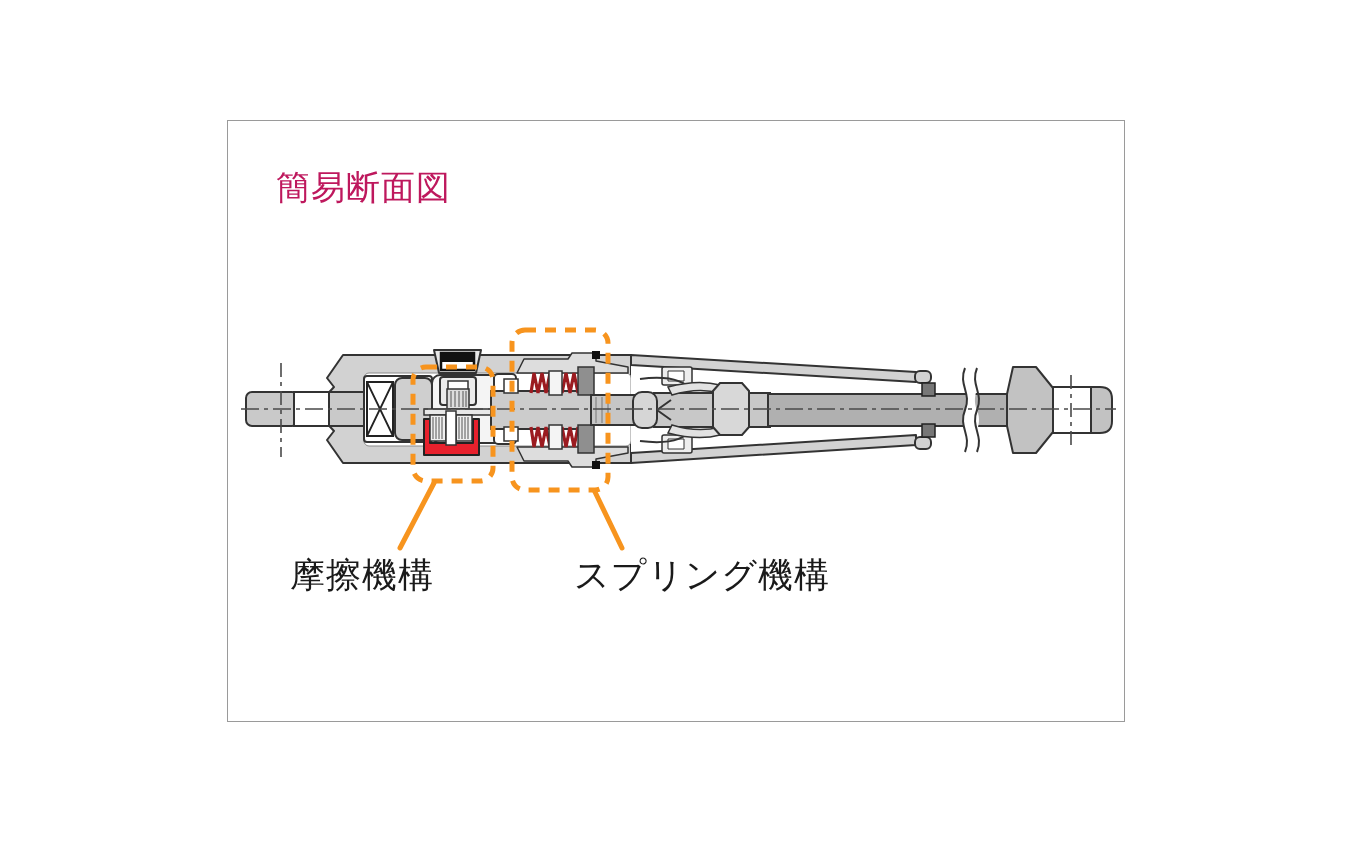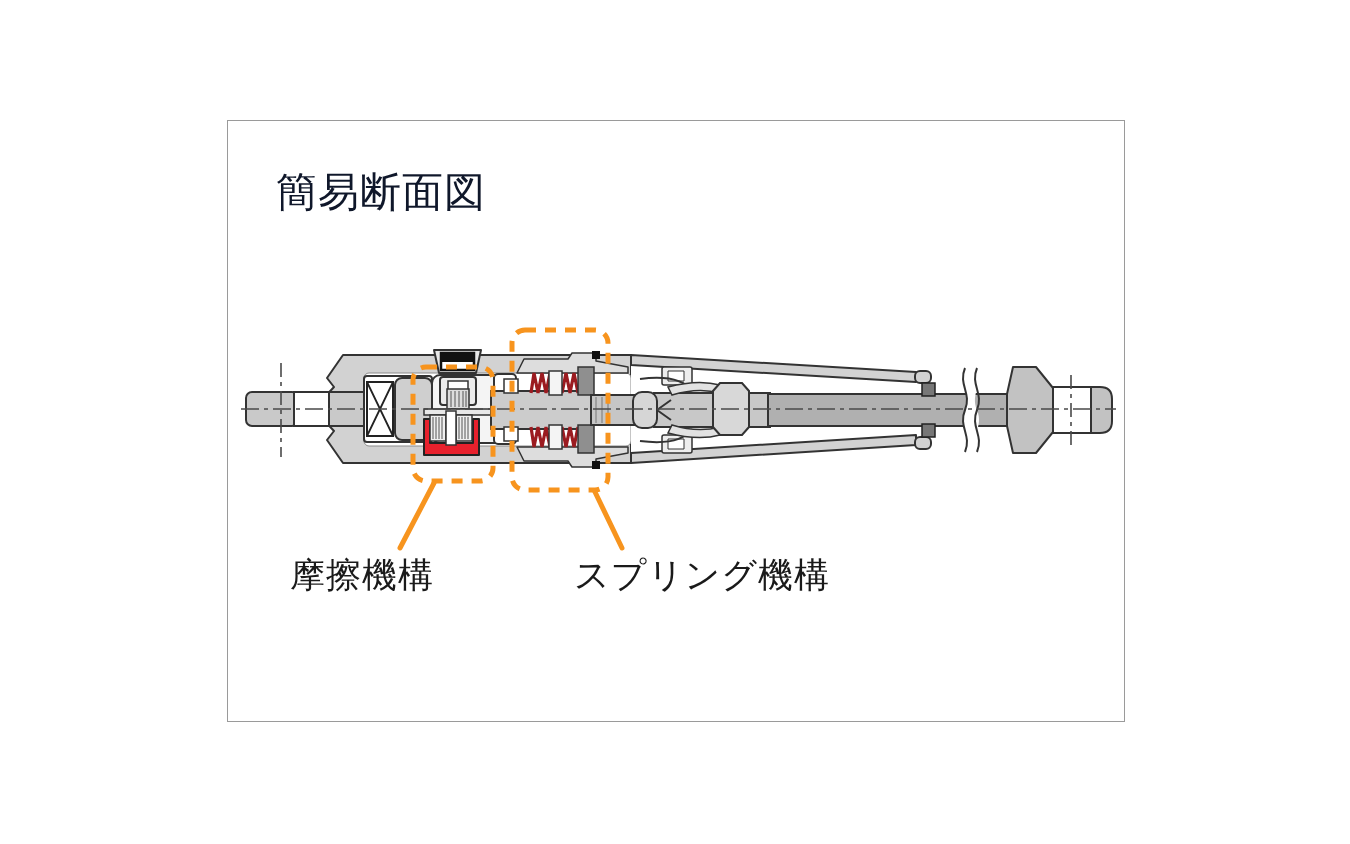--- a/index.html
+++ b/index.html
@@ -4,21 +4,21 @@
 <style>
   html,body{margin:0;padding:0;background:#ffffff;}
   body{width:1350px;height:844px;position:relative;font-family:"Liberation Sans","DejaVu Sans",sans-serif;overflow:hidden;}
   .frame{
     position:absolute;left:227px;top:120px;width:896px;height:600px;
     border:1px solid #9a9a9a;background:#ffffff;
   }
   .drawing{position:absolute;left:0;top:0;width:896px;height:600px;}
   .title{
     position:absolute;left:48px;top:44px;
-    font-size:41px;color:#0f172a;letter-spacing:1px;white-space:nowrap;
+    font-size:34px;color:#be185d;letter-spacing:1px;white-space:nowrap;
   }
   .part-label{
     position:absolute;top:431px;
     font-size:35px;color:#1a1a1a;letter-spacing:1px;white-space:nowrap;
   }
   .label-friction{left:62px;}
   .label-spring{left:346px;}
   svg *{vector-effect:non-scaling-stroke;}
 </style>
 </head>

